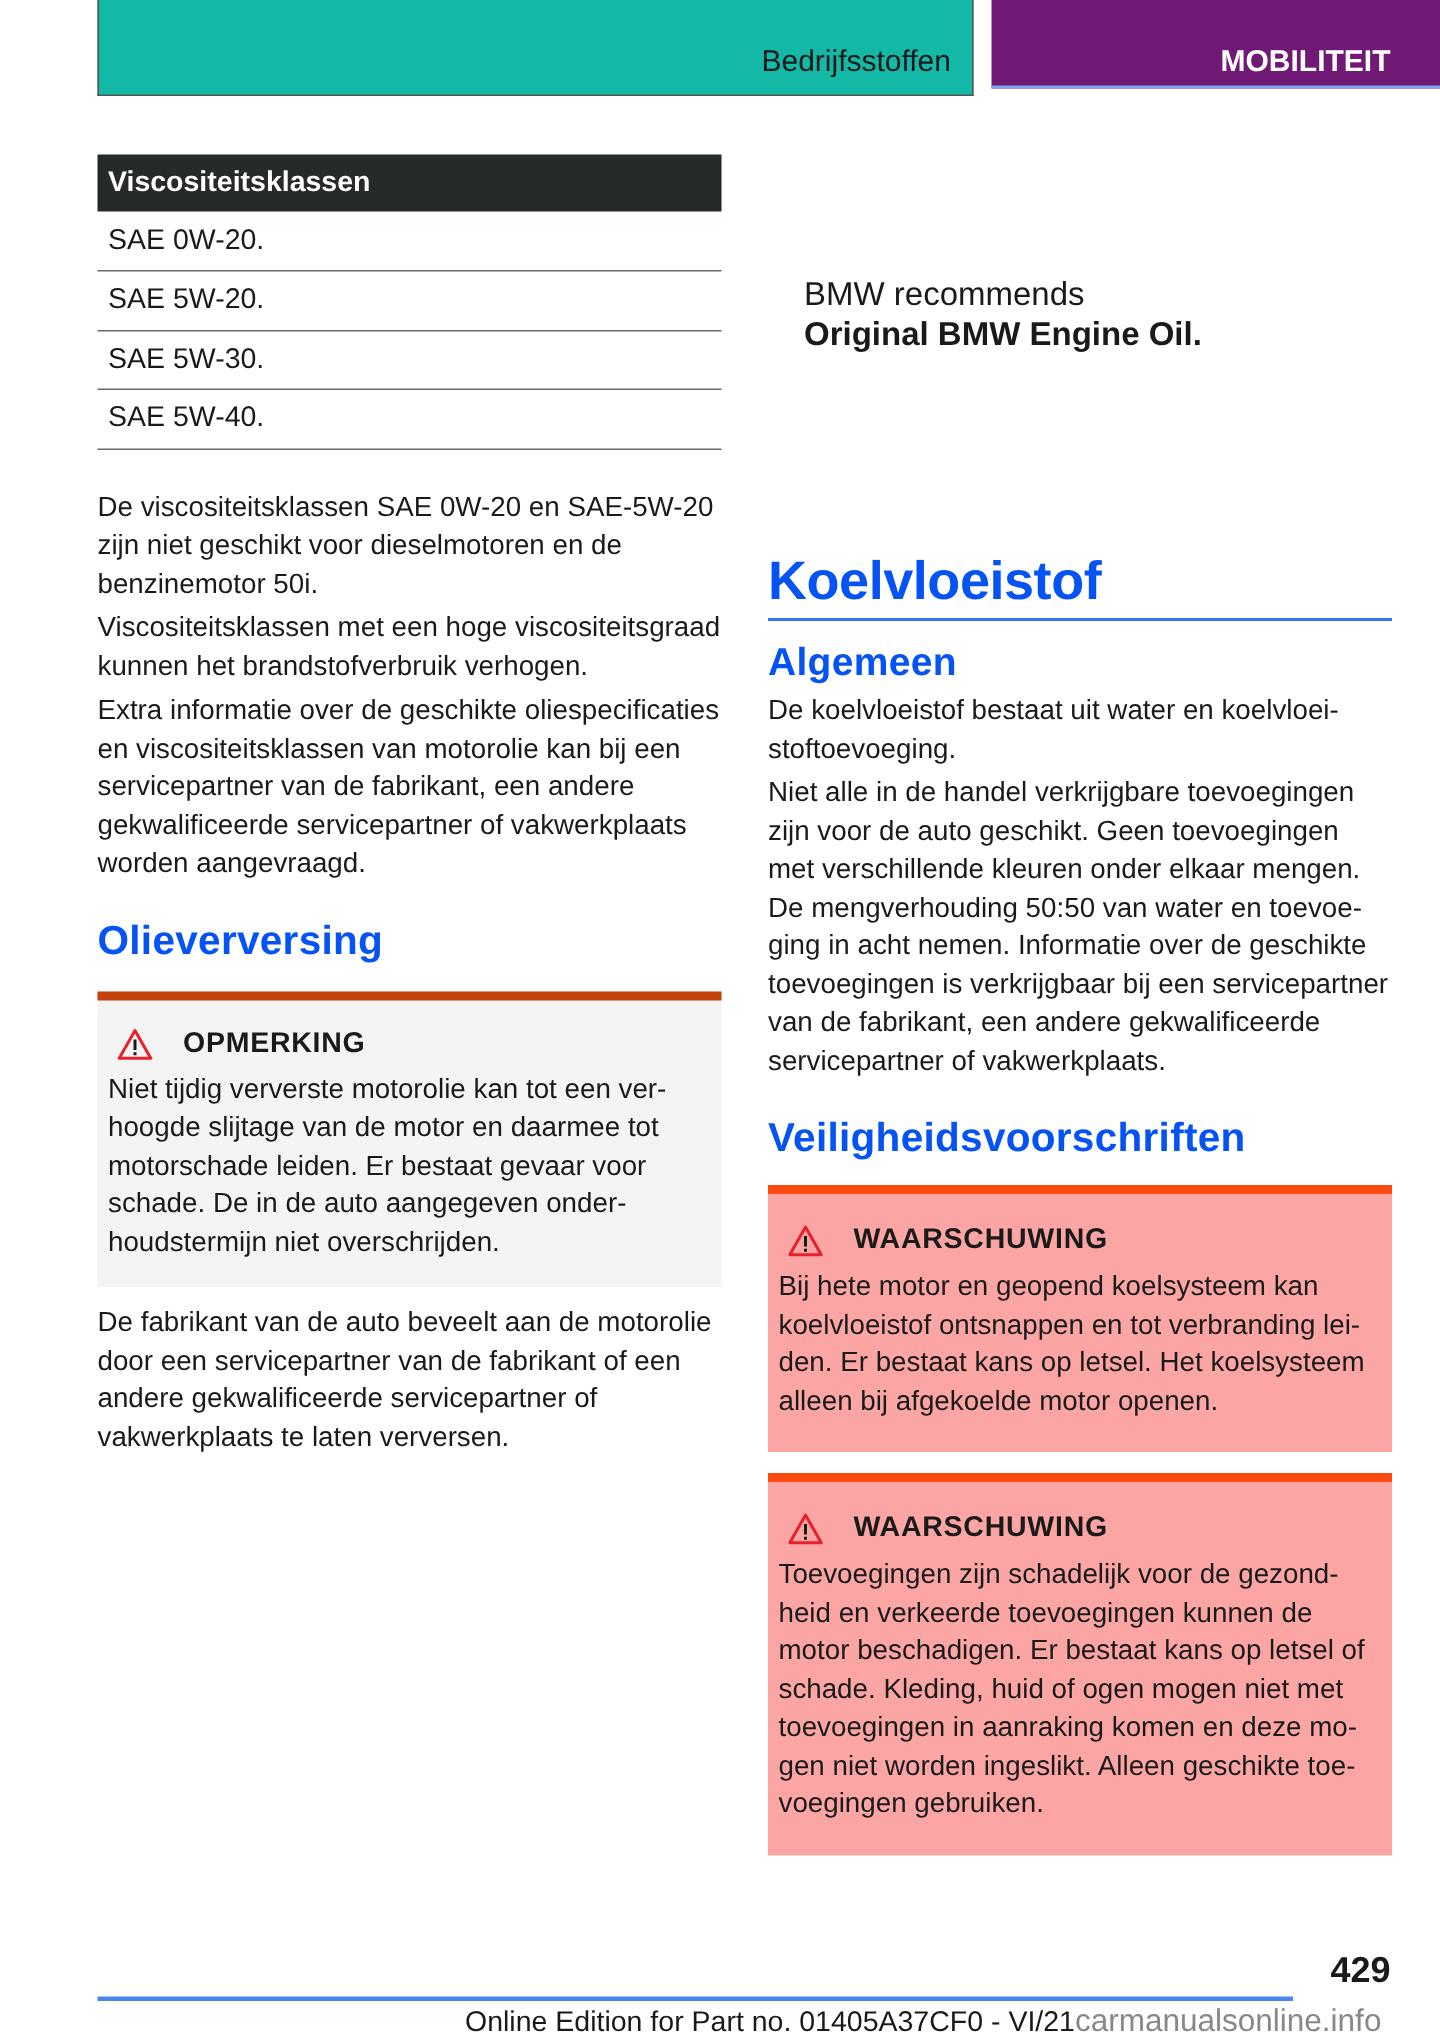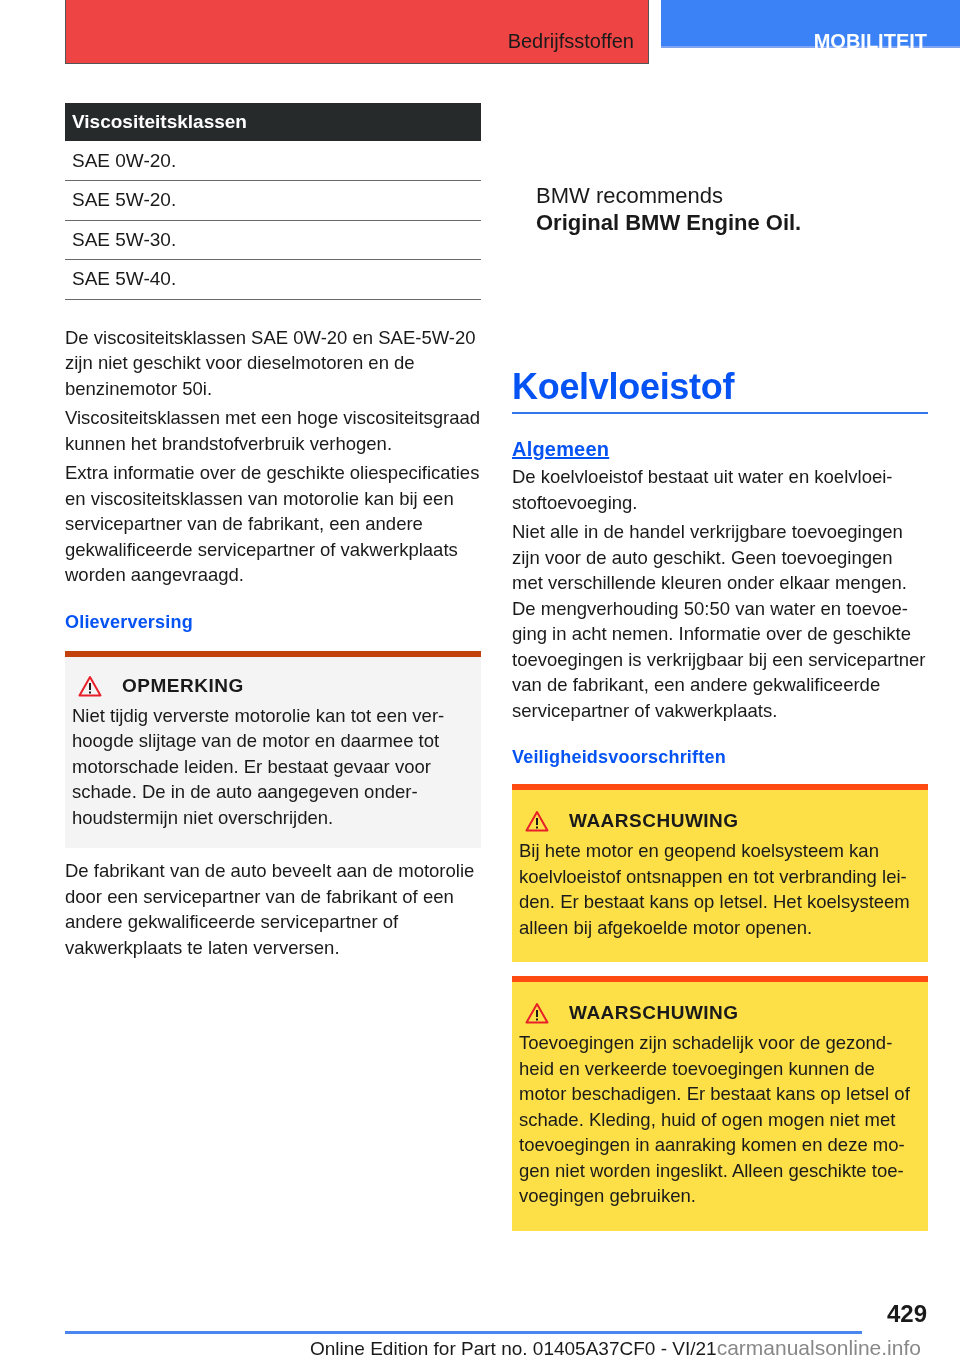--- a/index.html
+++ b/index.html
@@ -1,39 +1,39 @@
 <!DOCTYPE html>
 <html><head>
 <meta charset="utf-8">
 <style>
   * { box-sizing: border-box; margin: 0; padding: 0; }
   html, body { width: 960px; height: 1362px; background: #ffffff; }
   body { position: relative; font-family: "Liberation Sans", sans-serif; color: #1a1a1a; overflow: hidden; }
 
   
-  .tab-section { position: absolute; left: 65px; top: 0; width: 584px; height: 64px; border: 1px solid #555; border-top: none; background: #ef4444; }
+  .tab-section { position: absolute; left: 65px; top: 0; width: 584px; height: 64px; border: 1px solid #555; border-top: none; background: #14b8a6; }
   .tab-section span { position: absolute; right: 14px; top: 30px; font-size: 20px; color: #1a1a1a; }
-  .tab-chapter { position: absolute; left: 661px; top: 0; width: 299px; height: 48px; background: #3b82f6; border-bottom: 2px solid #7fa3f0; }
+  .tab-chapter { position: absolute; left: 661px; top: 0; width: 299px; height: 59px; background: #701a75; border-bottom: 2px solid #7fa3f0; }
   .tab-chapter span { position: absolute; right: 33px; top: 30px; font-size: 20px; font-weight: bold; color: #fff; }
 
   
   .col-left { position: absolute; left: 65px; top: 103px; width: 416px; }
   .col-right { position: absolute; left: 512px; top: 0; width: 416px; }
 
   table.visc { width: 100%; border-collapse: collapse; }
   table.visc th { background: #262a2b; color: #fff; font-size: 19px; font-weight: bold; text-align: left; padding: 0 7px; height: 38px; }
   table.visc td { font-size: 19px; padding: 0 7px; height: 39.5px; border-bottom: 1.5px solid #6a6a6a; color: #1a1a1a; }
 
   p.body { font-size: 18.5px; line-height: 25.5px; color: #1a1a1a; }
   .mt8 { margin-top: 4px; }
 
-  h2.section { font-size: 18px; font-weight: bold; color: #0653f4; letter-spacing: 0.2px; }
+  h2.section { font-size: 27px; font-weight: bold; color: #0653f4; letter-spacing: 0.2px; }
 
   .note-box { background: #f4f4f4; border-top: 6px solid #c2410c; padding: 18px 7px 18px 7px; }
-  .warn-box { background: #fde047; border-top: 6px solid #ff4a12; padding: 20px 7px 22px 7px; }
+  .warn-box { background: #fca5a5; border-top: 6px solid #ff4a12; padding: 20px 7px 22px 7px; }
   .box-title { display: flex; align-items: center; font-size: 19px; font-weight: bold; letter-spacing: 0.5px; margin-bottom: 6px; padding-left: 6px; }
   .box-title svg { width: 24px; height: 22px; margin-right: 20px; }
   .box-text { font-size: 18.5px; line-height: 25.5px; }
 
   .ad { position: absolute; left: 536px; top: 183px; width: 380px; }
   .ad .l1 { font-size: 22px; color: #1a1a1a; }
   .ad .l2 { font-size: 22px; font-weight: bold; color: #1a1a1a; margin-top: 1px; }
 
   h1.chapter { font-size: 36px; font-weight: bold; color: #0653f4; letter-spacing: -0.3px; }
   .rule-blue { height: 2px; background: #3377ee; }
@@ -100,21 +100,21 @@
 
 <div class="ad">
   <div class="l1">BMW recommends</div>
   <div class="l2">Original BMW Engine Oil.</div>
 </div>
 
 <div class="col-right" style="top:366px;">
   <h1 class="chapter">Koelvloeistof</h1>
   <div class="rule-blue" style="margin-top:4px;"></div>
 
-  <h2 class="section" style="margin-top:24px; font-size:20px;text-decoration:underline;">Algemeen</h2>
+  <h2 class="section" style="margin-top:12px; font-size:26px;">Algemeen</h2>
   <p class="body" style="margin-top:3px;">De koelvloeistof bestaat uit water en koelvloei­stoftoevoeging.</p>
   <p class="body mt8">Niet alle in de handel verkrijgbare toevoegingen zijn voor de auto geschikt. Geen toevoegingen met verschillende kleuren onder elkaar mengen. De mengverhouding 50:50 van water en toevoe­ging in acht nemen. Informatie over de geschikte toevoegingen is verkrijgbaar bij een servicepart­ner van de fabrikant, een andere gekwalificeerde servicepartner of vakwerkplaats.</p>
 
   <h2 class="section" style="margin-top:24px;">Veiligheidsvoorschriften</h2>
 
   <div class="warn-box" style="margin-top:16px;">
     <div class="box-title">
       <svg viewBox="0 0 24 22">
         <path d="M12 2 L22.5 20.5 L1.5 20.5 Z" fill="none" stroke="#e8202a" stroke-width="2" stroke-linejoin="round"></path>
         <rect x="11" y="8" width="2" height="7" fill="#1a1a1a"></rect>

